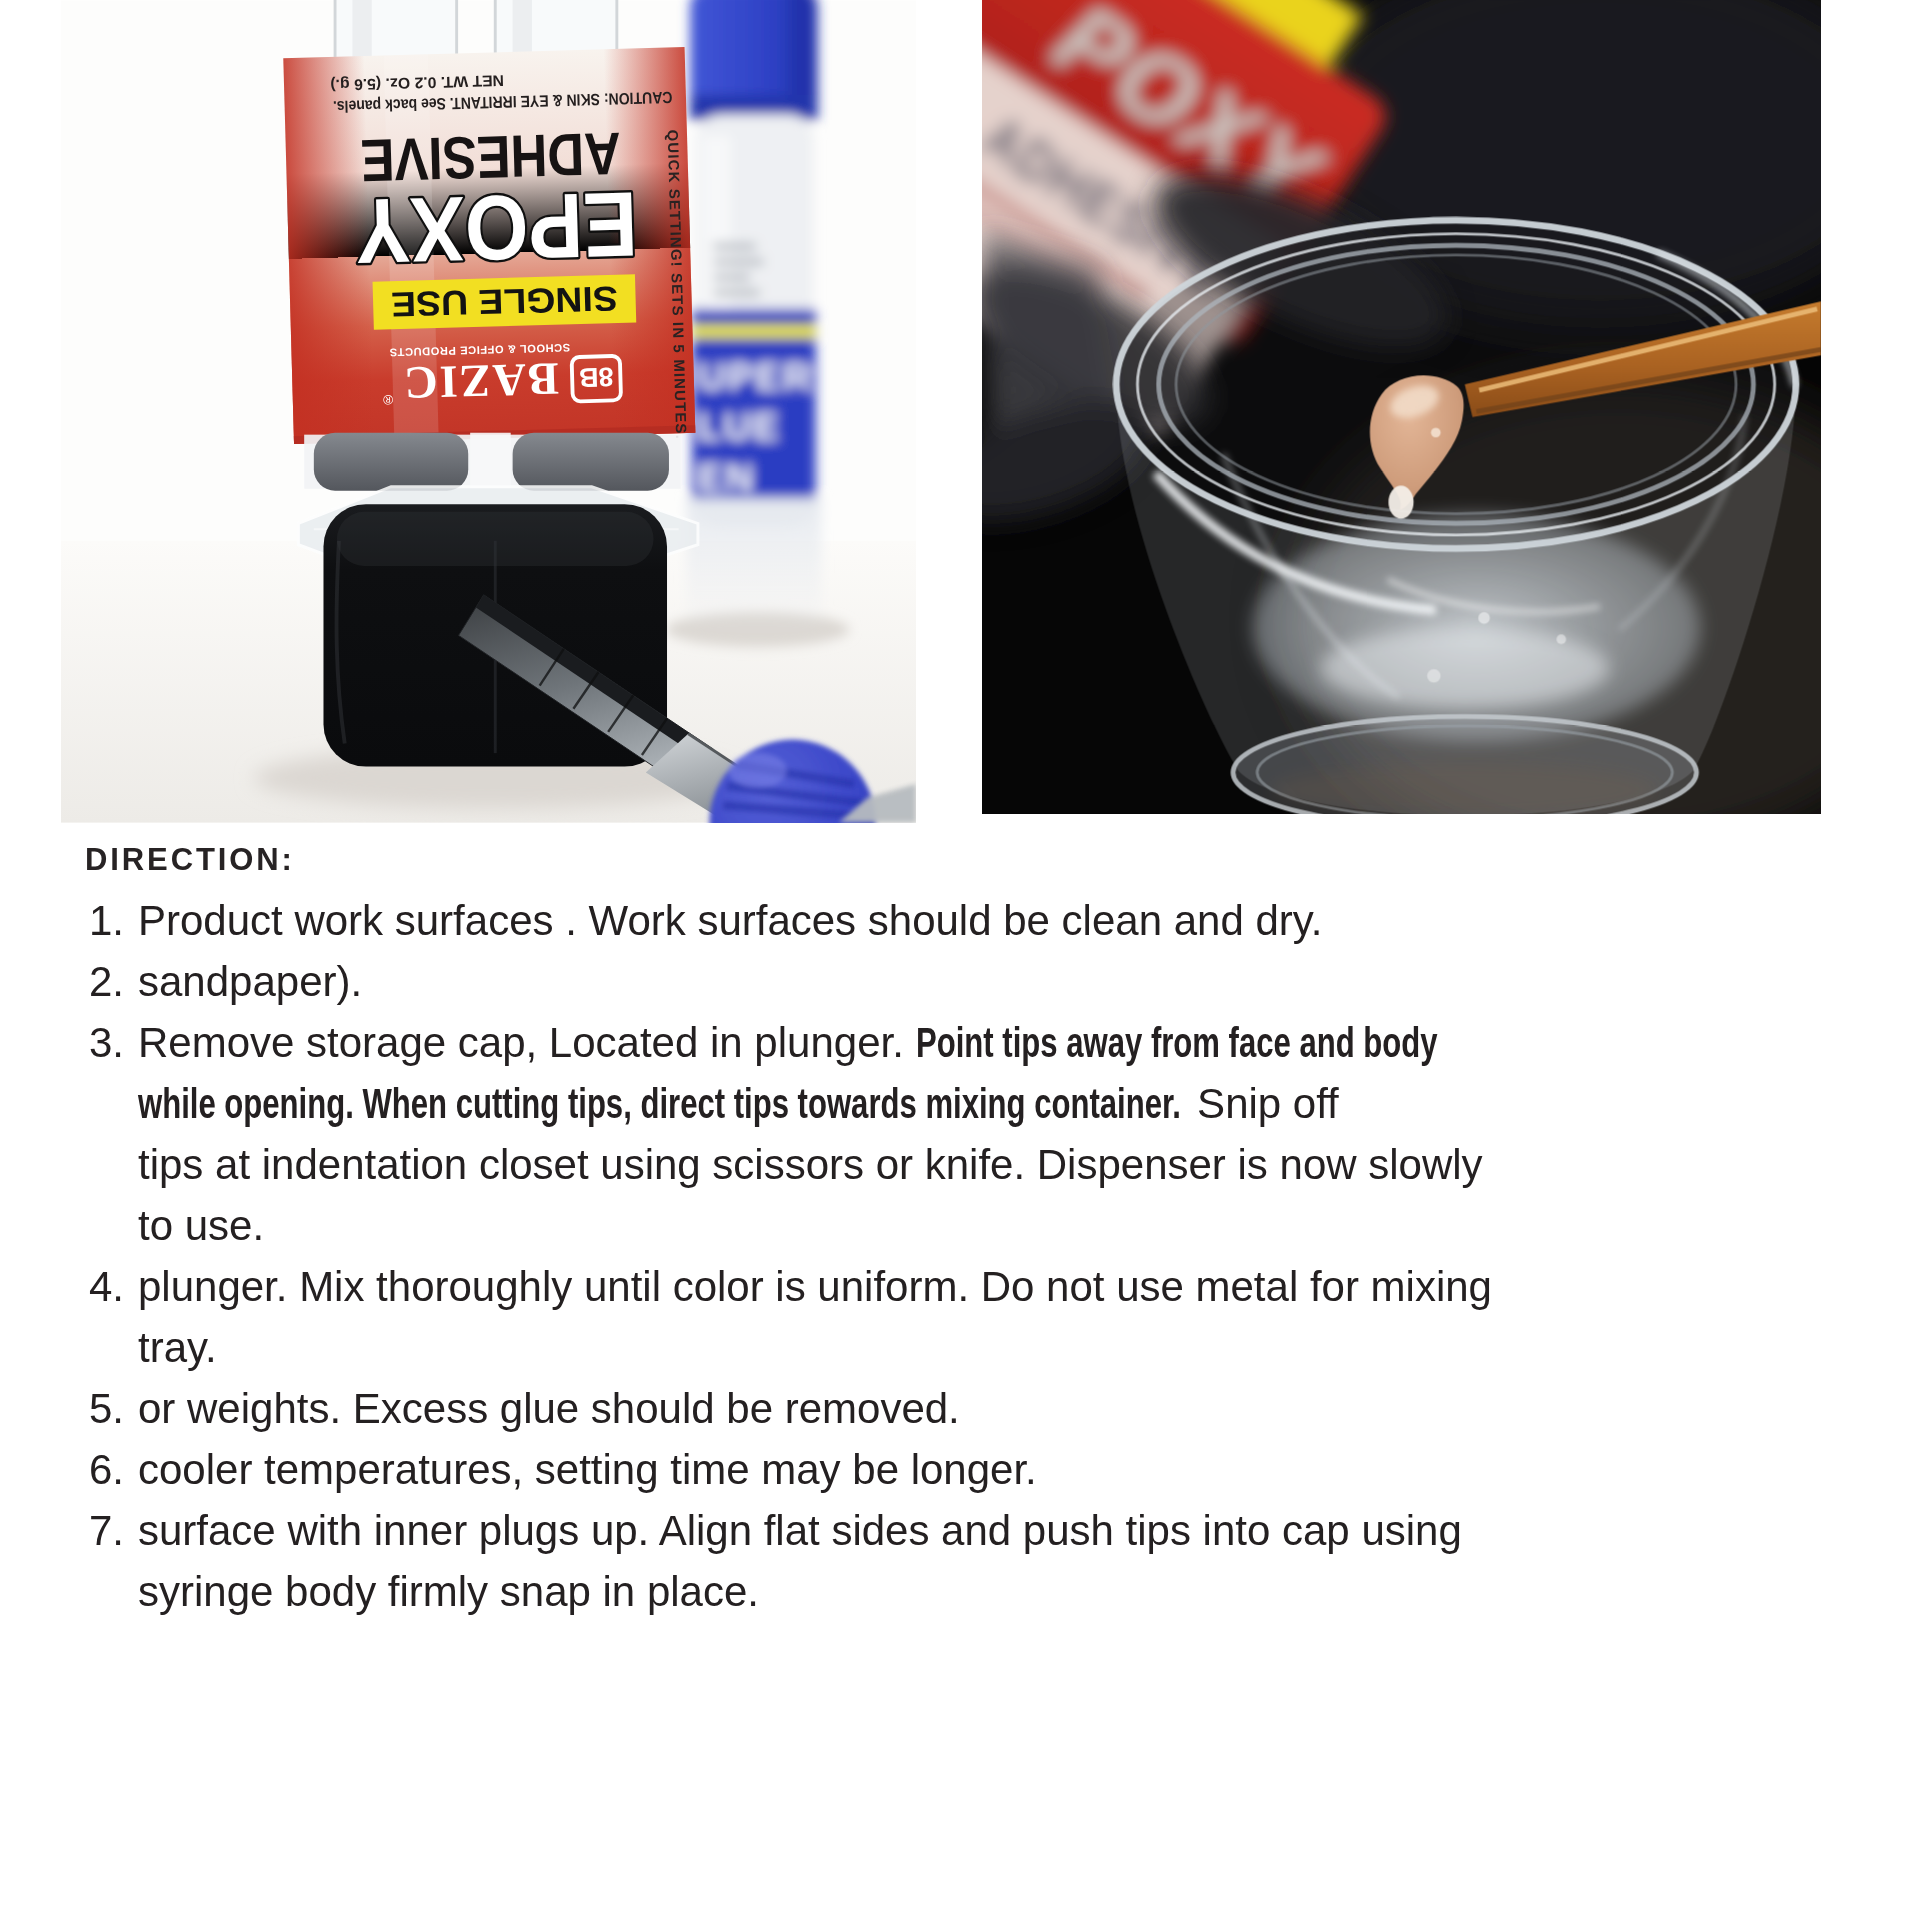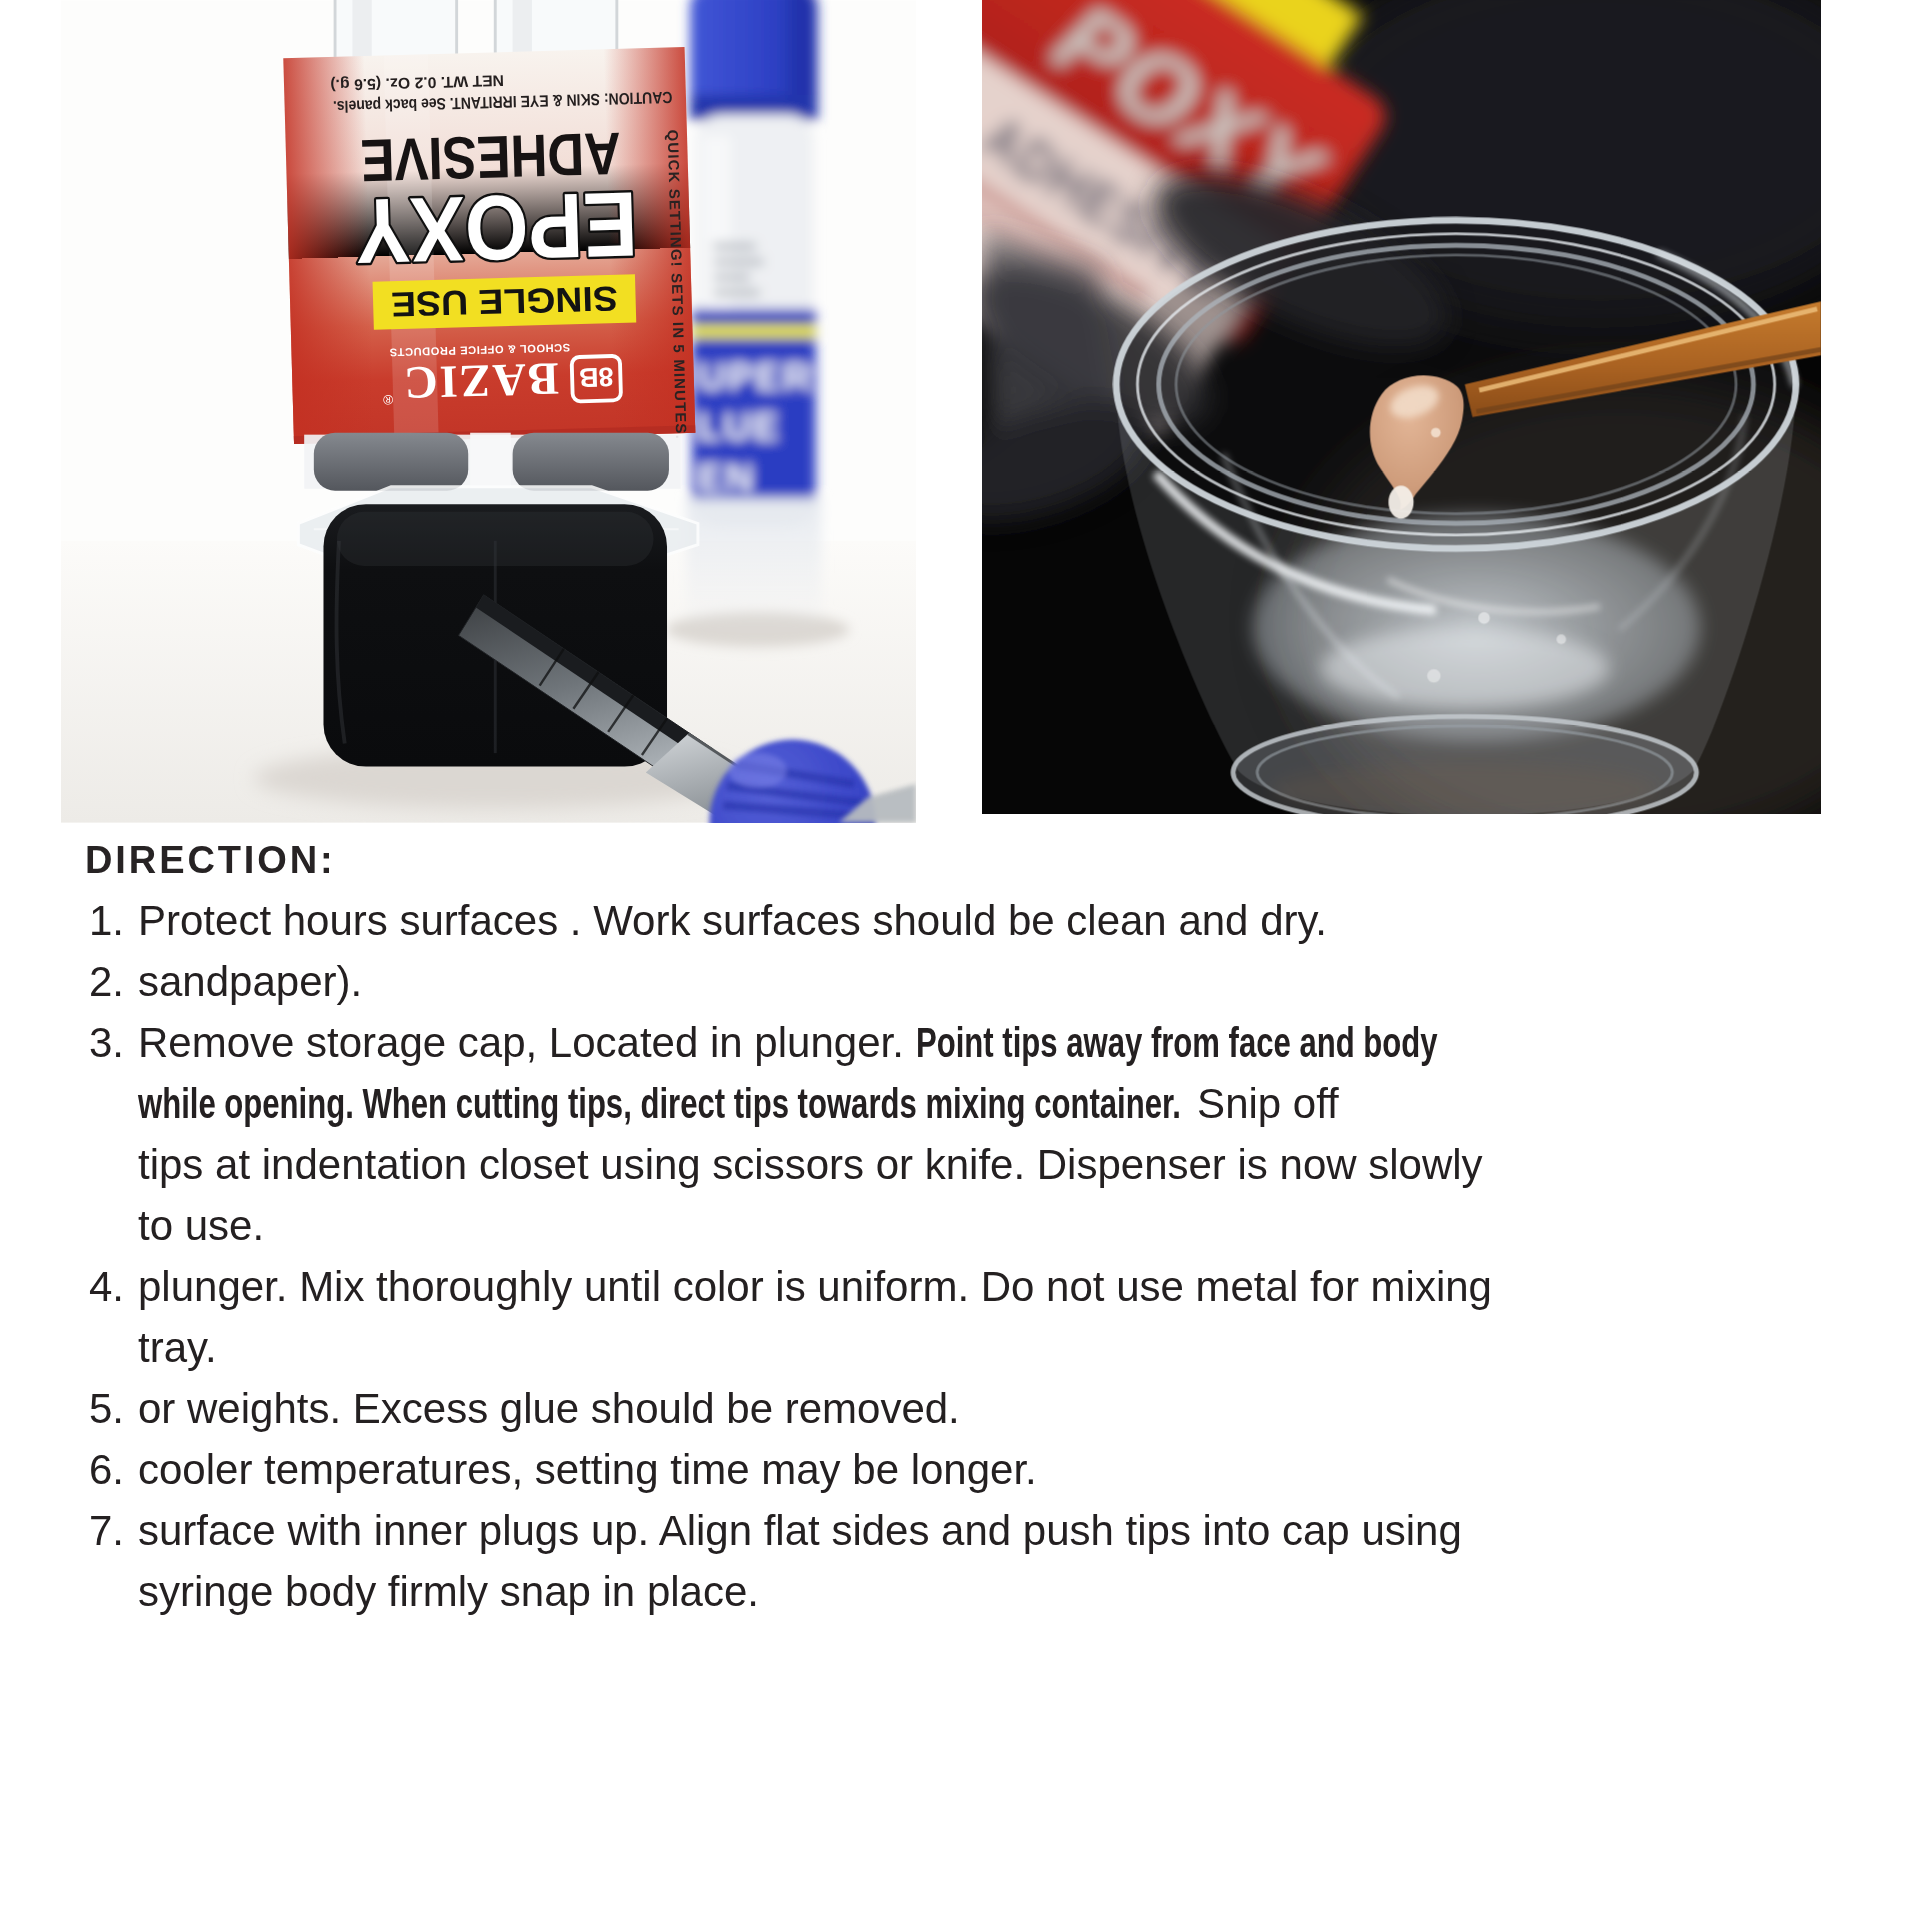--- a/index.html
+++ b/index.html
@@ -8,21 +8,21 @@
     background:#ffffff;
     font-family:"Liberation Sans", sans-serif;
   }
   .photo{position:absolute;overflow:hidden;background:#fff;}
   .photo svg{display:block;}
   #photo-left{left:61px;top:0;width:855px;height:823px;}
   #photo-right{left:982px;top:0;width:839px;height:814px;}
 
   .directions{position:absolute;left:85px;top:839px;width:1728px;color:#242021;}
   .dir-heading{
-    margin:0;font-size:38px;font-weight:700;letter-spacing:2.9px;
+    margin:0;font-size:31px;font-weight:700;letter-spacing:2.9px;
     line-height:42px;color:#272324;
   }
   .dir-list{margin-top:8.7px;}
   .dir-item{position:relative;padding-left:53px;}
   .dir-item .num{position:absolute;left:3.9px;top:0;font-size:42px;line-height:61px;}
   .dir-item .line{font-size:42px;line-height:61px;white-space:nowrap;}
   .dir-item .b{font-weight:700;}
 </style>
 </head>
 <body>
@@ -293,21 +293,21 @@
     <circle cx="470" cy="448" r="5" fill="#f6e7d8" opacity="0.8"></circle>
   </g>
 </svg>
 </div>
 
 <div class="directions">
   <h2 class="dir-heading">DIRECTION:</h2>
   <div class="dir-list">
       <div class="dir-item">
         <span class="num">1.</span>
-        <div class="line"><span>Protect hours surfaces . Work surfaces should be clean and dry.</span></div>
+        <div class="line"><span>Product work surfaces . Work surfaces should be clean and dry.</span></div>
       </div>
       <div class="dir-item">
         <span class="num">2.</span>
         <div class="line"><span>sandpaper).</span></div>
       </div>
       <div class="dir-item">
         <span class="num">3.</span>
         <div class="line"><span>Remove storage cap, Located in plunger. </span><span class="b" style="display: inline-block; transform-origin: left center; transform: scaleX(0.74); margin-right: -181px;">Point tips away from face and body</span></div>
         <div class="line"><span class="b" style="display: inline-block; transform-origin: left center; transform: scaleX(0.74); margin-right: -362px;">while opening. When cutting tips, direct tips towards mixing container.</span><span> Snip off</span></div>
         <div class="line"><span>tips at indentation closet using scissors or knife. Dispenser is now slowly</span></div>

